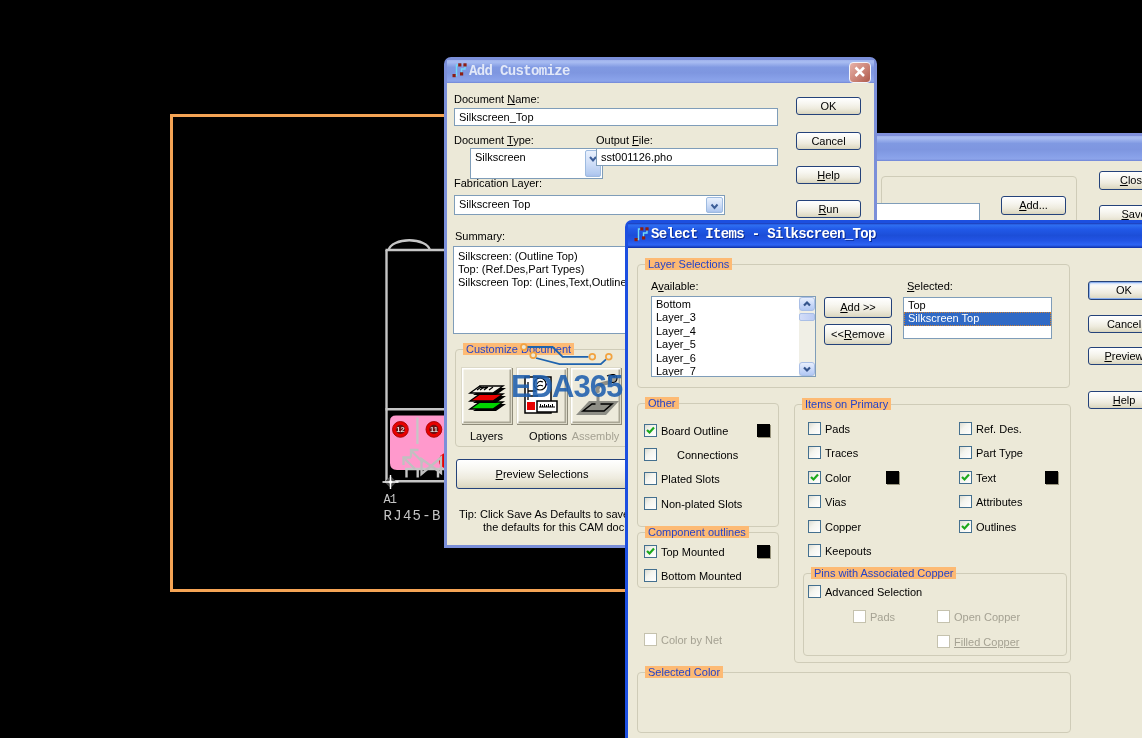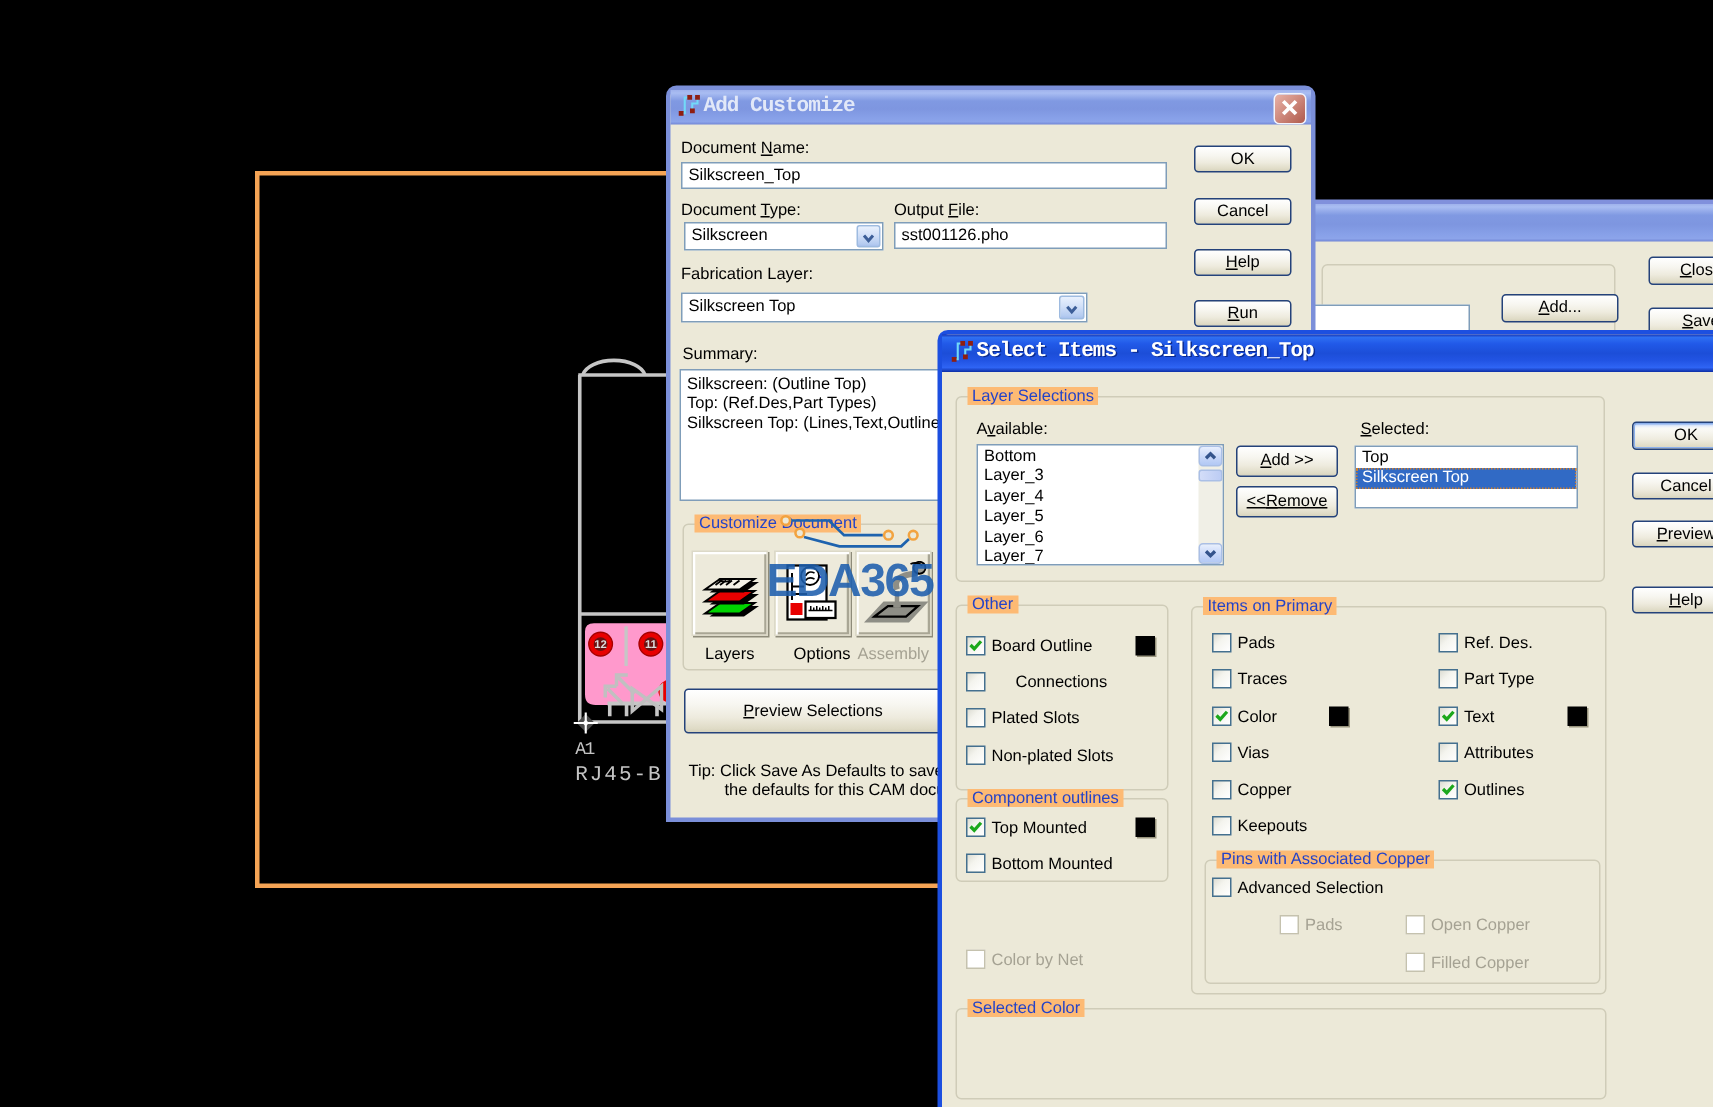--- a/index.html
+++ b/index.html
@@ -67,21 +67,21 @@
   </g>
   <text x="383.5" y="502.5" font-size="12" letter-spacing="-1" fill="#C4C4C4" font-family="Liberation Mono">A1</text>
   <text x="383.5" y="520" font-size="14" letter-spacing="1.3" fill="#C4C4C4" font-family="Liberation Mono">RJ45-B</text>
 </svg>
 
 <div class="dlg" id="dlg0" style="left:700px;top:133px;width:460px;height:430px;border:3px solid #8090DC;border-radius:7px 7px 0 0;">
   <div class="tb tbin"></div>
   <div class="bd">
     <div class="grp" style="left:178px;top:15px;width:196px;height:290px;"></div>
     <div class="tbx" style="left:157px;top:42px;width:120px;height:24px;"></div>
-    <div class="btn" style="left:298px;top:35px;width:78px;height:19px;line-height:17px;"><u>A</u>dd...</div>
+    <div class="btn" style="left:298px;top:35px;width:65px;height:19px;line-height:17px;"><u>A</u>dd...</div>
     <div class="btn" style="left:298px;top:62px;width:65px;height:19px;line-height:17px;"></div>
     <div class="btn" style="left:396px;top:10px;width:70px;height:19px;line-height:17px;"><u>C</u>lose</div>
     <div class="btn" style="left:396px;top:44px;width:70px;height:19px;line-height:17px;"><u>S</u>ave</div>
   </div>
 </div>
 
 <div class="dlg" id="dlg1" style="left:444px;top:57px;width:433px;height:491px;border:3px solid #7B8FD9;border-radius:7px 7px 0 0;">
   <div class="tb" style="height:23px;background:linear-gradient(180deg,#9FB2EC 0%,#A9BDF2 9%,#8099E2 32%,#7E96E0 55%,#87A0E8 80%,#8CA4EA 92%,#7186D6 100%);">
     <svg width="15" height="16" style="position:absolute;left:5px;top:3px">
       <g>
@@ -97,21 +97,21 @@
       <svg width="20" height="19">
             <path d="M5.5,4.5 L14,13 M14,4.5 L5.5,13" stroke="#fff" stroke-width="2.5"></path>
           </svg>
     </div>
   </div>
   <div class="bd" style="top:23px;">
     <div class="lbl" style="left:7px;top:10px;">Document <u>N</u>ame:</div>
     <div class="tbx" style="left:7px;top:25px;width:324px;height:18px;">Silkscreen_Top</div>
     <div class="lbl" style="left:7px;top:51px;">Document <u>T</u>ype:</div>
     <div class="lbl" style="left:149px;top:51px;">Output <u>F</u>ile:</div>
-    <div class="tbx" style="left:9px;top:65px;width:133px;height:19px;">Silkscreen
+    <div class="tbx" style="left:23px;top:65px;width:133px;height:31px;">Silkscreen
       <span style="position:absolute;right:1px;top:1px;bottom:1px;width:16px;background:linear-gradient(180deg,#E9F1FD 0%,#D2E0F8 45%,#B4CBF0 90%,#A8C0EC 100%);border:1px solid #9EBBE0;border-radius:2px;box-sizing:border-box;">
         <svg width="14" height="15">
               <path d="M4,6 L7,9.5 L10,6" stroke="#3C5E98" stroke-width="2" fill="none"></path>
             </svg>
       </span>
     </div>
     <div class="tbx" style="left:149px;top:65px;width:182px;height:18px;">sst001126.pho</div>
     <div class="lbl" style="left:7px;top:94px;">Fabrication Layer:</div>
     <div class="tbx" style="left:7px;top:112px;width:271px;height:20px;">Silkscreen Top
       <span style="position:absolute;right:1px;top:1px;bottom:1px;width:17px;background:linear-gradient(180deg,#E9F1FD 0%,#D2E0F8 45%,#B4CBF0 90%,#A8C0EC 100%);border:1px solid #9EBBE0;border-radius:2px;box-sizing:border-box;">
@@ -219,21 +219,21 @@
         </div>
         <div style="position:absolute;top:16px;left:0;width:16px;height:8px;background:linear-gradient(90deg,#D3DDF8,#BCCCF4);border:1px solid #AABFE6;border-radius:2px;box-sizing:border-box;"></div>
         <div style="position:absolute;bottom:0;left:0;width:16px;height:14px;background:linear-gradient(180deg,#E8EFFD,#C6D6F8 60%,#B2C8F4);border:1px solid #AABFE6;border-radius:3px;box-sizing:border-box;">
           <svg width="14" height="12">
                 <path d="M4,4.5 L7,7.5 L10,4.5" stroke="#34548C" stroke-width="2.2" fill="none"></path>
               </svg>
         </div>
       </div>
     </div>
     <div class="btn" style="left:196px;top:49px;width:68px;height:21px;line-height:19px;"><u>A</u>dd &gt;&gt;</div>
-    <div class="btn" style="left:196px;top:76px;width:68px;height:21px;line-height:19px;text-decoration:underline;">&lt;&lt;<u>R</u>emove</div>
+    <div class="btn" style="left:196px;top:76px;width:68px;height:21px;line-height:19px;">&lt;&lt;<u>R</u>emove</div>
     <div class="lbl" style="left:279px;top:32px;"><u>S</u>elected:</div>
     <div class="tbx" style="left:275px;top:49px;width:149px;height:42px;padding:0;">
       <div class="li" style="padding-top:1px;">Top</div>
       <div class="li" style="background:#316AC5;color:#fff;outline:1px dotted #D08030;outline-offset:-1px;">Silkscreen Top</div>
     </div>
     <div class="btn btnd" style="left:460px;top:33px;width:72px;height:19px;line-height:17px;">OK</div>
     <div class="btn" style="left:460px;top:67px;width:72px;height:18px;line-height:16px;">Cancel</div>
     <div class="btn" style="left:460px;top:99px;width:72px;height:18px;line-height:16px;"><u>P</u>review</div>
     <div class="btn" style="left:460px;top:143px;width:72px;height:18px;line-height:16px;"><u>H</u>elp</div>
 
@@ -313,21 +313,21 @@
     <div class="grp" style="left:175px;top:325px;width:264px;height:83px;">
       <div class="glb">Pins with Associated Copper</div>
     </div>
     <div class="cb" style="left:180px;top:337px;"></div>
     <div class="lbl" style="left:197px;top:338px;">Advanced Selection</div>
     <div class="cb cbd" style="left:225px;top:362px;"></div>
     <div class="lbl gray" style="left:242px;top:363px;">Pads</div>
     <div class="cb cbd" style="left:309px;top:362px;"></div>
     <div class="lbl gray" style="left:326px;top:363px;">Open Copper</div>
     <div class="cb cbd" style="left:309px;top:387px;"></div>
-    <div class="lbl gray" style="left:326px;top:388px;">Filled Copper</div>
+    <div class="lbl gray" style="left:326px;top:388px;text-decoration:underline;">Filled Copper</div>
 
     <div class="grp" style="left:9px;top:424px;width:434px;height:61px;">
       <div class="glb">Selected Color</div>
     </div>
   </div>
 </div>
 
 </div>
 
 </body></html>

